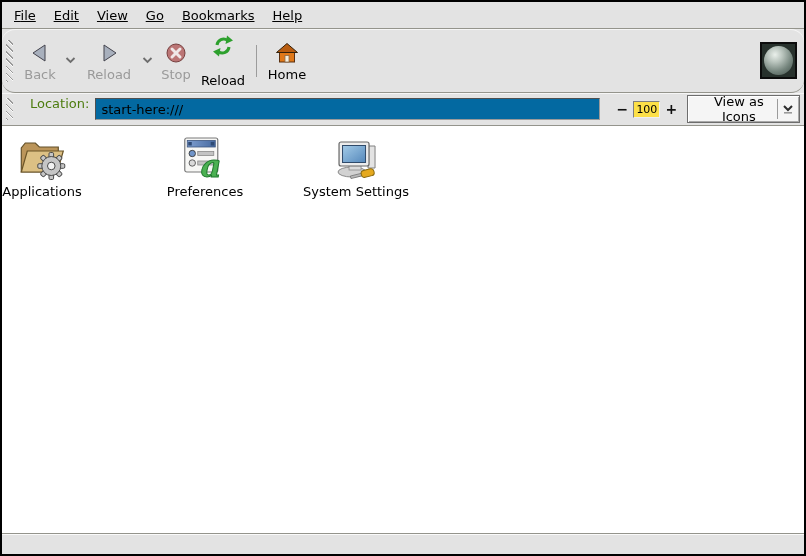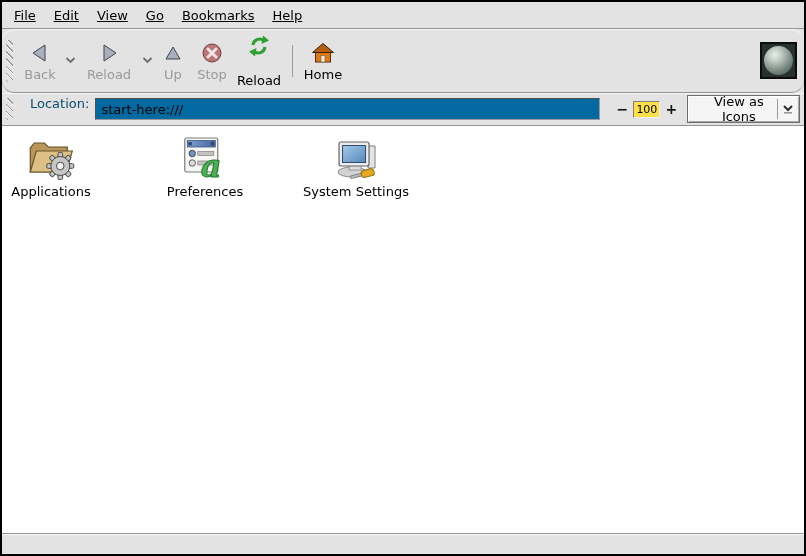--- a/index.html
+++ b/index.html
@@ -77,21 +77,21 @@
   
   .locbar {
     height:33px; flex:none;
     display:flex; align-items:center;
     border-bottom:1px solid #94948c;
     box-shadow: inset 0 1px 0 #f6f6f6;
     background:#e3e3e3;
     padding-left:4px;
   }
   .locbar .grip { height:22px; margin-right:2px; }
-  .loc-label { font-size:13px; color:#0c4a6e; margin:0 6px 12px 15px; }
+  .loc-label { font-size:13px; color:#4d7c0f; margin:0 6px 12px 15px; }
   .loc-input {
     width:505px; height:22px; flex:none;
     font-family:"DejaVu Sans","Liberation Sans",sans-serif;
     font-size:13px; color:#000;
     background:#0369a1;
     border:1px solid #4f4f4f;
     border-right-color:#9a9a9a; border-bottom-color:#9a9a9a;
     padding:1px 5px;
     outline:none;
   }
@@ -128,21 +128,21 @@
     flex:1; background:#fff; position:relative;
   }
   .desktop-item {
     position:absolute; top:9px;
     transform:translateX(-50%);
     display:flex; flex-direction:column; align-items:center;
     cursor:default;
   }
   .desktop-item .dicon { height:46px; display:flex; align-items:flex-end; justify-content:center; }
   .desktop-item .dlabel { font-size:13px; color:#000; margin-top:3px; white-space:nowrap; }
-  .item-applications { left:49px; }
+  .item-applications { left:40px; }
   .item-preferences { left:203px; }
   .item-system-settings { left:354px; }
 
   
   .statusbar {
     height:21px; flex:none;
     border-top:1px solid #94948c;
     box-shadow: inset 0 1px 0 #fafafa;
     background:#e3e3e3;
     font-size:12px; color:#000; padding:2px 6px;
@@ -186,28 +186,20 @@
           </svg>
       </span>
       <span class="tlabel">Reload</span>
     </div>
     <div class="tchev">
       <svg width="11" height="7" viewBox="0 0 11 7">
           <polyline points="1.5,1 5.5,5 9.5,1" fill="none" stroke="#6e6e6e" stroke-width="1.8"></polyline>
         </svg>
     </div>
 
-    <div class="tbtn tbtn-up disabled">
-      <span class="ticon">
-        <svg width="22" height="22" viewBox="0 0 22 22">
-            <polygon points="11,5 18,17 4,17" fill="#a8b0bd" stroke="#42424c" stroke-width="1"></polygon>
-          </svg>
-      </span>
-      <span class="tlabel">Up</span>
-    </div>
 
     <div class="tbtn tbtn-stop disabled">
       <span class="ticon">
         <svg width="22" height="22" viewBox="0 0 22 22">
           <circle cx="11" cy="11" r="9" fill="#bb7575" stroke="#77403f" stroke-width="1"></circle>
           <line x1="7" y1="7" x2="15" y2="15" stroke="#efe7e7" stroke-width="3" stroke-linecap="round"></line>
           <line x1="15" y1="7" x2="7" y2="15" stroke="#efe7e7" stroke-width="3" stroke-linecap="round"></line>
         </svg>
       </span>
       <span class="tlabel">Stop</span>

